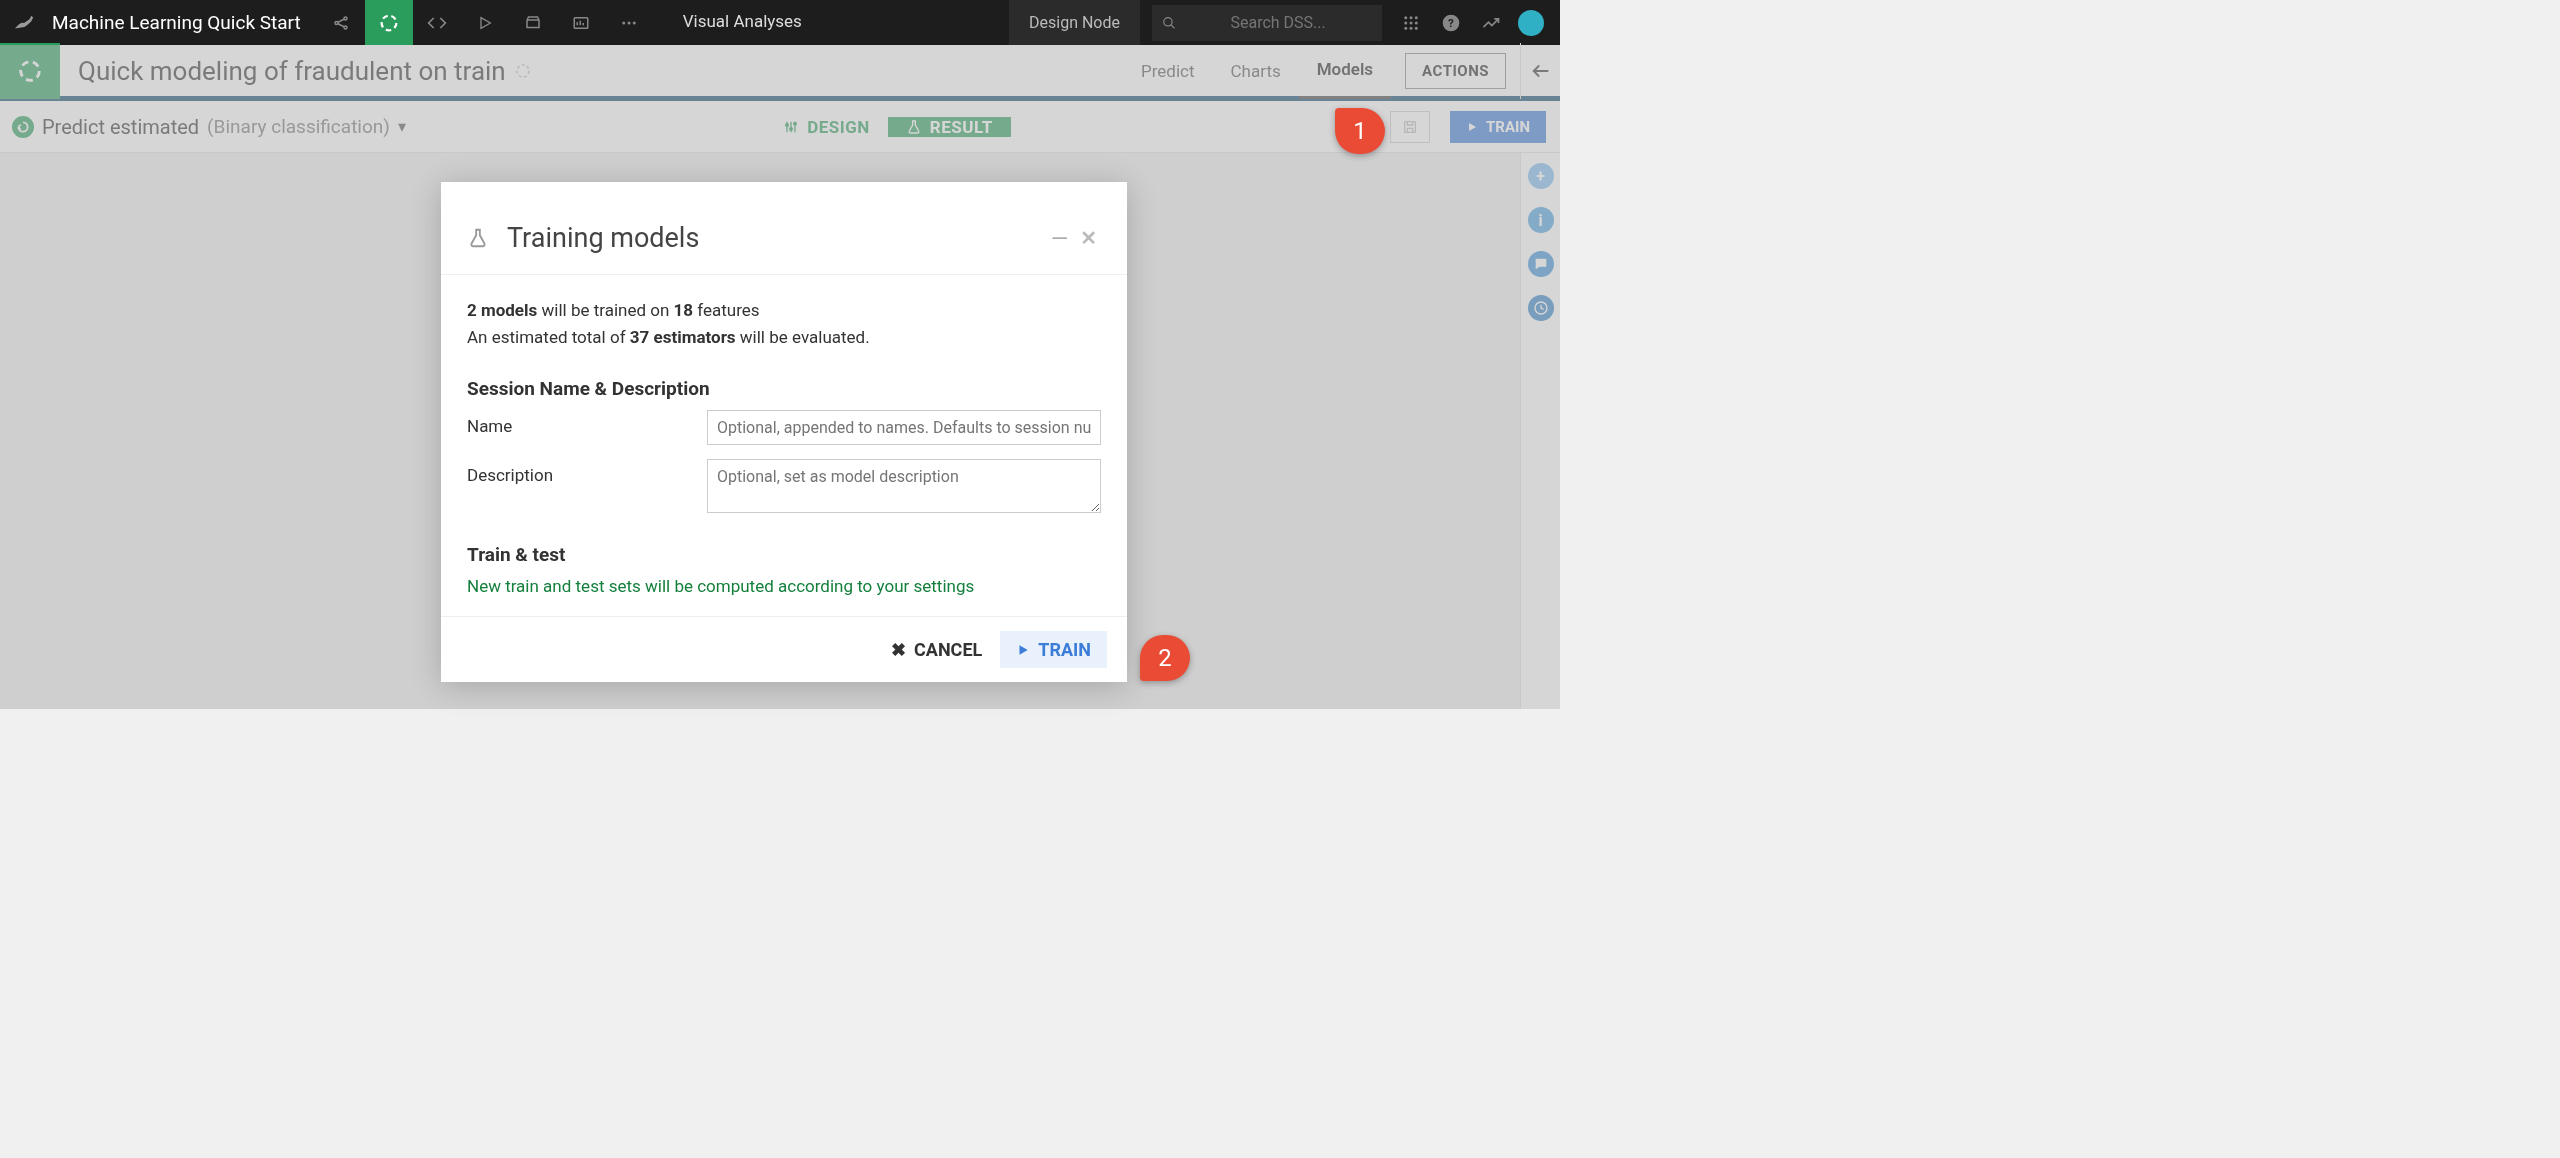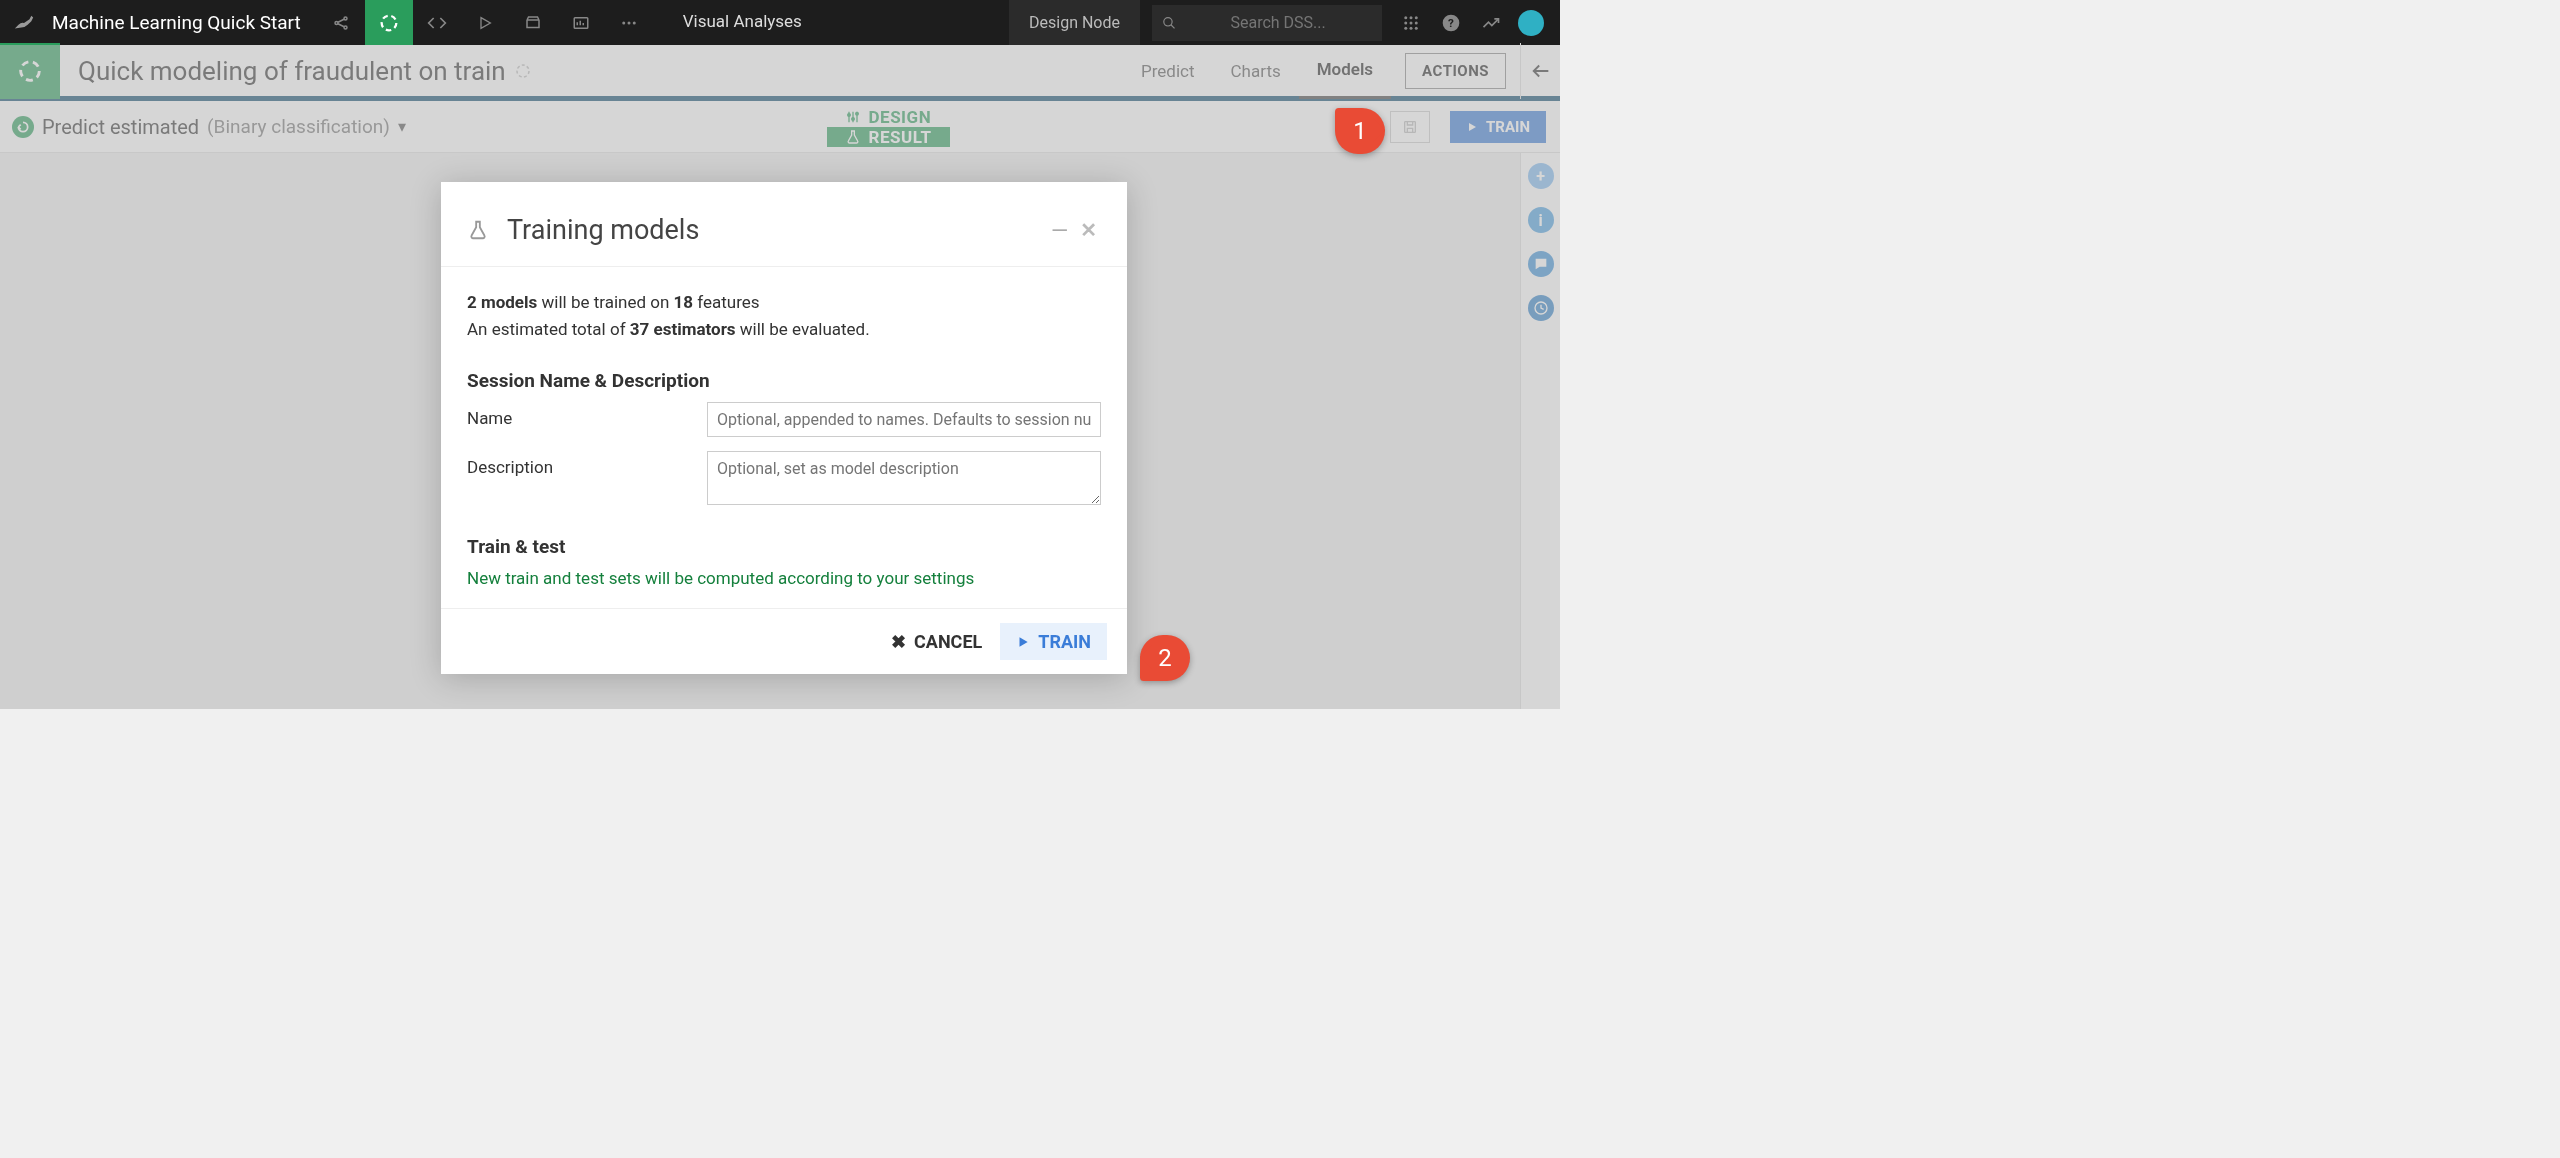--- a/index.html
+++ b/index.html
@@ -43,21 +43,21 @@
 .actions-btn { margin:0 14px; padding:8px 16px; border:1px solid #888; background:#fff; font-weight:700; font-size:15px; letter-spacing:0.5px; color:#222; cursor:pointer; }
 .back-arrow { width:40px; display:flex; align-items:center; justify-content:center; color:#333; cursor:pointer; border-left:1px solid #ddd; height:56px; }
 
 .pill-row { height:52px; background:#fff; border-bottom:1px solid #e0e0e0; display:flex; align-items:center; padding-left:12px; }
 .predict-pill { display:flex; align-items:center; gap:8px; cursor:pointer; }
 .predict-icon { width:22px; height:22px; border-radius:50%; background:#2a9d5c; display:flex; align-items:center; justify-content:center; color:#fff; font-size:13px; }
 .predict-text { font-size:20px; color:#333; }
 .predict-sub { font-size:19px; color:#777; }
 .caret-down { color:#555; }
 .pill-spacer { flex:1; }
-.dr-toggle { display:flex; height:40px; align-items:flex-start;flex-direction:column; }
+.dr-toggle { display:flex; height:40px; align-items:center; }
 .dr-btn { display:flex; align-items:center; gap:8px; padding:0 18px; font-weight:700; font-size:17px; letter-spacing:0.5px; cursor:pointer; }
 .dr-design { color:#2a9d5c; background:#fff; }
 .dr-result { color:#fff; background:#2a9d5c; }
 .save-ghost { width:40px; height:32px; border:1px solid #ccc; margin-left:20px; color:#bbb; display:flex; align-items:center; justify-content:center; background:#fff; }
 .train-btn { margin-left:20px; margin-right:14px; height:32px; background:#3b7dd8; color:#fff; display:flex; align-items:center; gap:8px; padding:0 16px; font-weight:700; font-size:15px; cursor:pointer; }
 
 .body-area { position:relative; flex:1; }
 .right-rail { position:absolute; right:0; top:0; bottom:0; width:40px; background:#fff; border-left:1px solid #ddd; display:flex; flex-direction:column; align-items:center; gap:18px; padding-top:10px; }
 .rr { width:26px; height:26px; border-radius:50%; display:flex; align-items:center; justify-content:center; color:#fff; font-weight:700; cursor:pointer; }
 .rr.plus{ background:#7db8f0; } .rr.i{ background:#4aa0e0; } .rr.chat{ background:#3a90d8; } .rr.clock{ background:#2f80c8; }
@@ -65,21 +65,21 @@
 .root { display:flex; flex-direction:column; width:1560px; height:709px; position:relative; }
 
 
 .overlay { position:absolute; inset:45px 0 0 0; top:45px; background:rgba(180,180,180,0.55); }
 .overlay-inner { position:absolute; inset:0; }
 
 .modal {
   position:absolute; top:182px; left:441px; width:686px; background:#fff;
   box-shadow: 0 4px 30px rgba(0,0,0,0.2);
 }
-.modal-head { display:flex; align-items:center; padding:32px 26px 20px; border-bottom:1px solid #eee; }
+.modal-head { display:flex; align-items:center; padding:40px 26px 20px; border-bottom:1px solid #eee; }
 .modal-head .micon { color:#999; margin-right:18px; }
 .modal-title { font-size:27px; color:#444; font-weight:400; flex:1; }
 .modal-mini { color:#aaa; cursor:pointer; font-size:22px; padding:0 8px; }
 .modal-close { color:#bbb; cursor:pointer; font-size:20px; padding:0 4px; font-weight:700; }
 
 .modal-body { padding: 22px 26px 10px; color:#333; }
 .sum-line { font-size:17px; line-height:1.6; }
 .sum-line b { font-weight:700; }
 .section-h { font-weight:700; font-size:19px; color:#333; margin-top:26px; margin-bottom:10px; }
 .form-row { display:flex; align-items:flex-start; margin-bottom:14px; }

